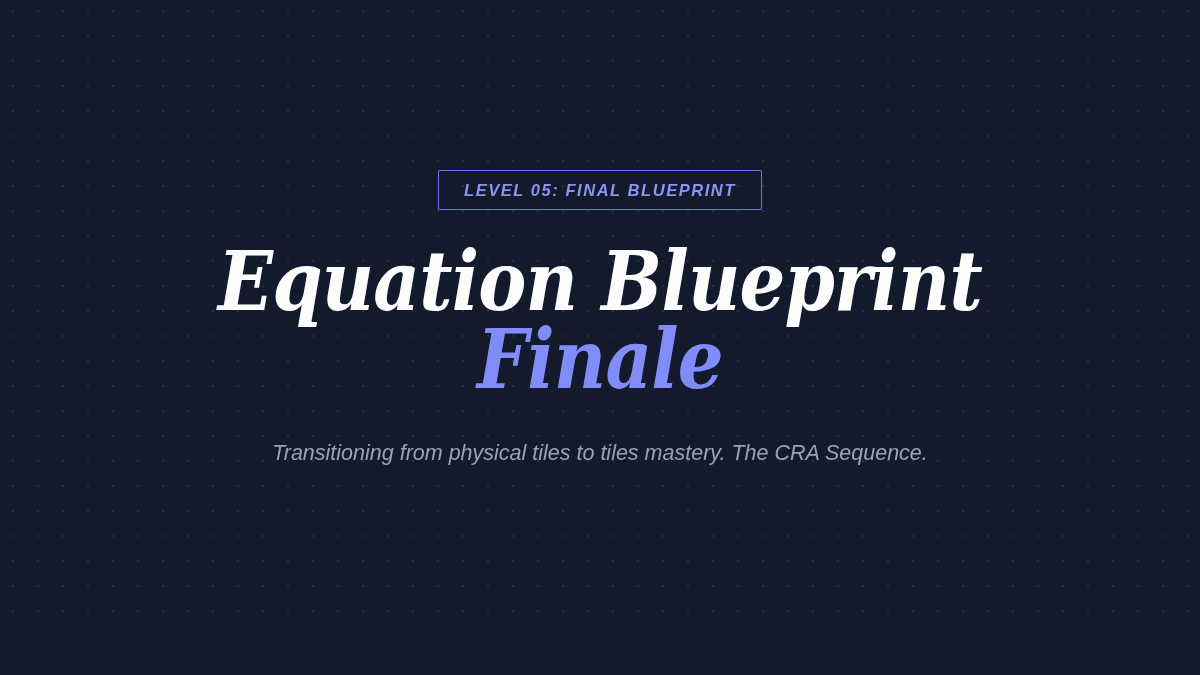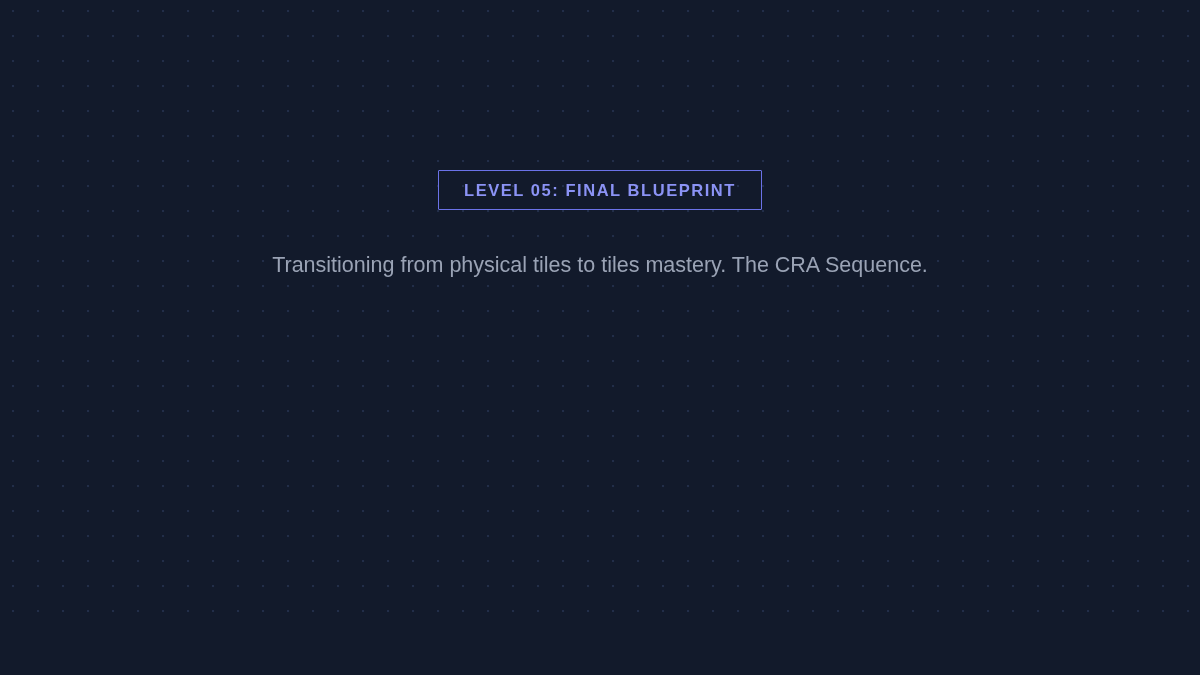--- a/index.html
+++ b/index.html
@@ -16,20 +16,21 @@
   }
 
   
   .slide {
     position: relative;
     width: 1200px;
     height: 629px;
     box-sizing: border-box;
     overflow: hidden;
     background-color: #121a2b;
+    font-style: italic;
   }
 
   
   .dot-grid {
     position: absolute;
     inset: 0;
     background-image:
       radial-gradient(circle at 1px 1px, #222e49 1px, rgba(0,0,0,0) 1.6px);
     background-size: 25px 25px;
     background-position: 12px 10px;
@@ -114,17 +115,21 @@
 <div class="slide">
 
   <div class="dot-grid"></div>
 
   <div class="content">
 
     <div class="badge">
       <span class="badge-label">LEVEL 05: FINAL BLUEPRINT</span>
     </div>
 
+    <h1 class="headline">
+      <span class="headline-line1">Equation Blueprint</span>
+      <span class="headline-line2">Finale</span>
+    </h1>
 
     <p class="subtitle">Transitioning from physical tiles to tiles mastery. The CRA Sequence.</p>
 
   </div>
 </div>
 
 </body></html>

